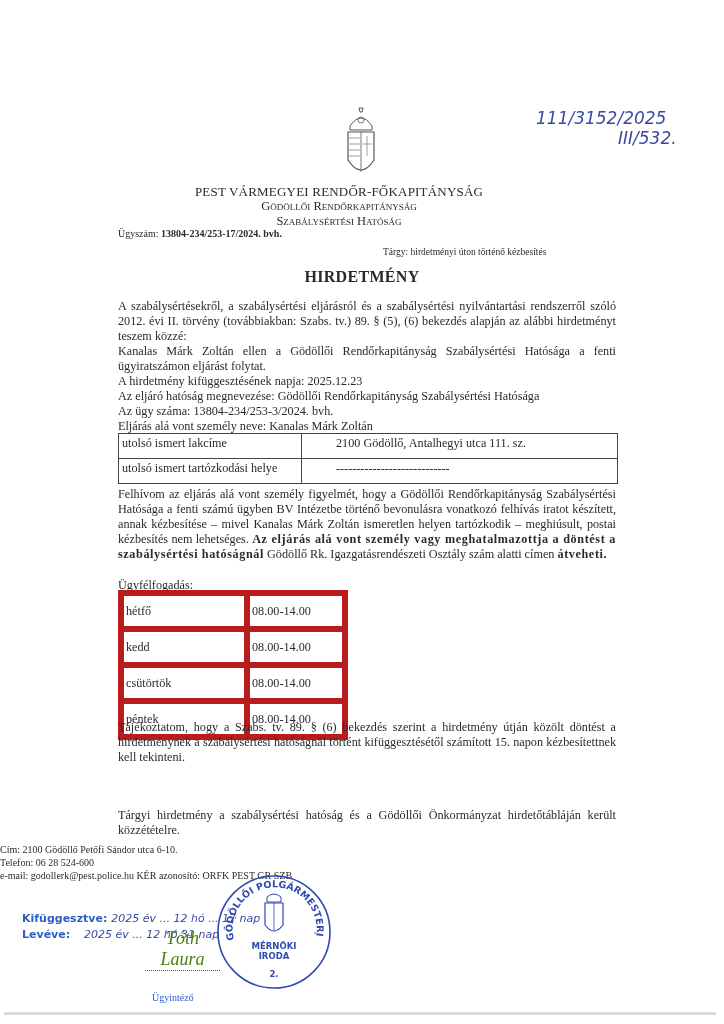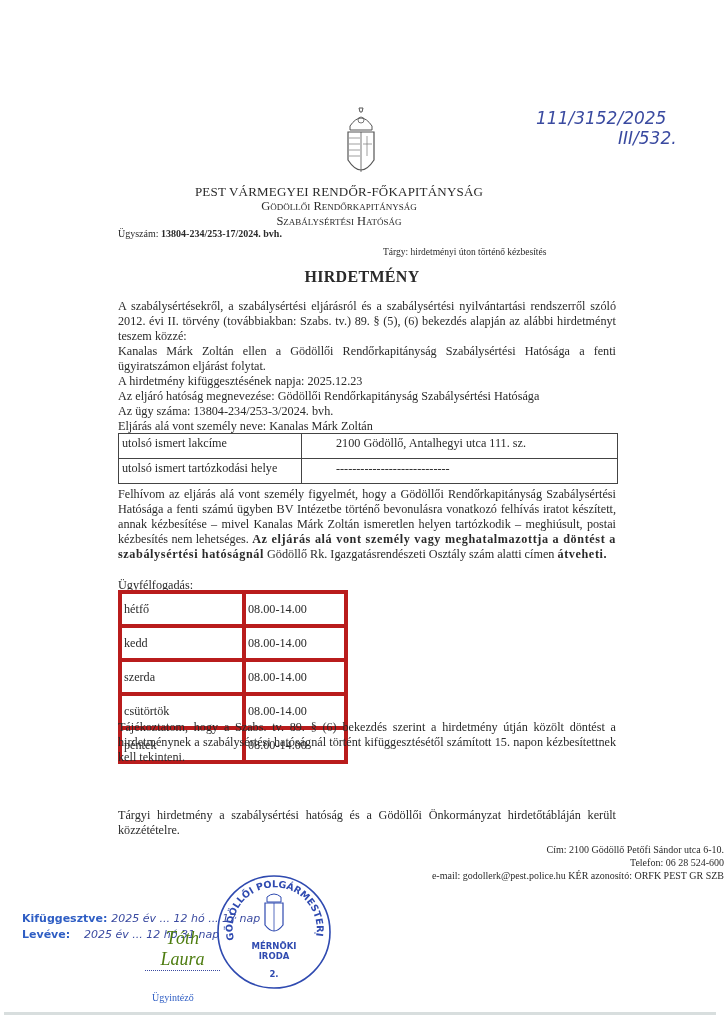--- a/index.html
+++ b/index.html
@@ -20,25 +20,25 @@
   .title { left: 0; width: 724px; top: 268px; text-align: center; font-weight: bold; font-size: 16px; letter-spacing: 0.3px; }
   .body { left: 118px; width: 498px; font-size: 12.2px; line-height: 15px; text-align: justify; }
   .p1 { top: 299px; }
   table.info { position: absolute; left: 118px; top: 433px; width: 500px; border-collapse: collapse; font-size: 12.2px; }
   table.info td { border: 1px solid #444; padding: 2px 3px 5px 3px; height: 17px; vertical-align: top; }
   table.info td.v { padding-left: 34px; }
   .p2 { top: 487px; }
   .p2 b { font-weight: bold; letter-spacing: 0.6px; }
   .ugyfel { left: 118px; top: 578px; font-size: 12.2px; }
   table.hours { position: absolute; left: 118px; top: 590px; width: 230px; border-collapse: collapse; font-size: 12.2px; }
-  table.hours td { border: 4px solid #b91c1c; padding: 8px 2px 6px 2px; height: 16px; vertical-align: top; }
+  table.hours td { border: 6px solid #b91c1c; padding: 8px 2px 6px 2px; height: 16px; vertical-align: top; }
   table.hours td:first-child { width: 116px; }
   .p3 { top: 720px; }
   .p4 { top: 808px; }
-  .footer { left: 0; width: 724px; text-align: right; font-size: 10px; line-height: 13px; }
+  .footer { left: 0; width: 724px; text-align: left; font-size: 10px; line-height: 13px; }
   .f1 { top: 843px; } .f2 { top: 856px; } .f3 { top: 869px; }
   .stampline { left: 22px; font-family: "DejaVu Sans", sans-serif; color: #2f5ec4; font-size: 11px; font-weight: bold; }
   .stampline span.hw { color: #3a4aa0; font-style: italic; font-weight: normal; margin-top: 41px; }
   .s1 { top: 912px; } .s2 { top: 928px; }
   .s2 .lbl { display: inline-block; width: 62px; }
   .sig { left: 145px; top: 928px; width: 75px; border-bottom: 1px dotted #3a4aa0; color: #4d7c0f; font-style: italic; font-size: 18px; text-align: center; }
   .ugyintezo { left: 152px; top: 963px; font-size: 10px; color: #2f5ec4; margin-top: 29px; }
   .seal { left: 215px; top: 873px; width: 118px; height: 118px; }
   .bottomline { left: 4px; top: 1012px; width: 712px; height: 3px; background: #d8dede; }
 </style>
@@ -108,24 +108,20 @@
   <tbody>
       <tr>
         <td>hétfő</td>
         <td>08.00-14.00</td>
       </tr>
   <tr>
         <td>kedd</td>
         <td>08.00-14.00</td>
       </tr>
   <tr>
-        <td>szerda</td>
-        <td>08.00-14.00</td>
-      </tr>
-  <tr>
         <td>csütörtök</td>
         <td>08.00-14.00</td>
       </tr>
   <tr>
         <td>péntek</td>
         <td>08.00-14.00</td>
       </tr>
 </tbody>
   </table>
 

